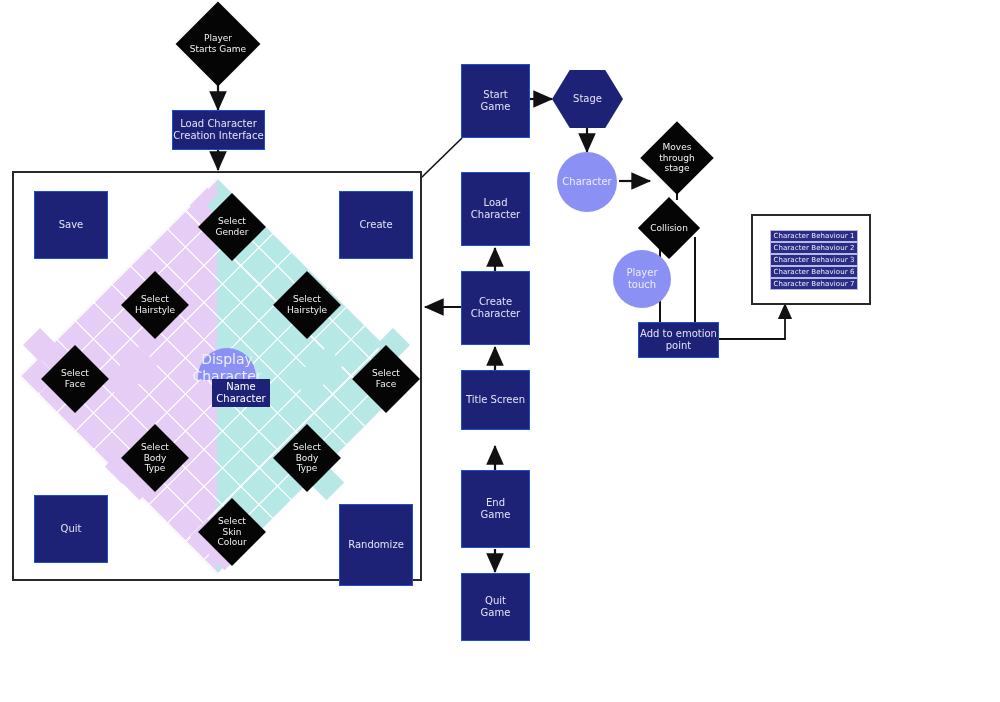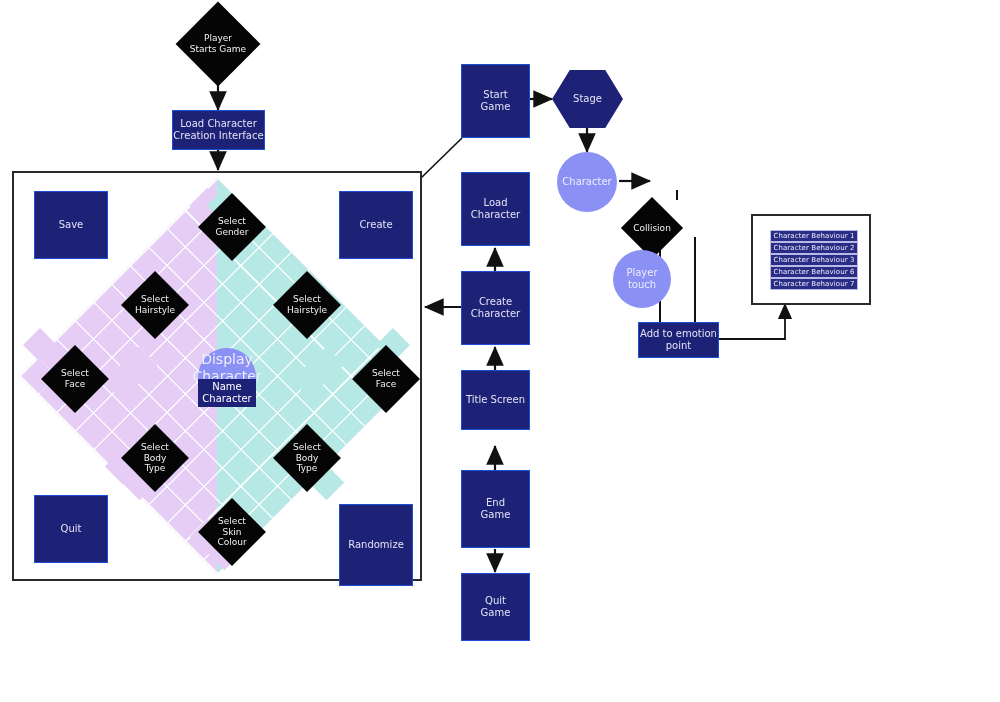--- a/index.html
+++ b/index.html
@@ -277,21 +277,21 @@
       <div class="abs dia" style="left:8px; top:8px; width:48px; height:48px;"></div>
       <div class="lbl">Select
 Skin
 Colour</div>
     </div>
 
     <div class="abs semi" style="left:184px; top:175px; width:58px; height:32px;">
       <div class="lbl" style="padding-top:7px;">Display
 Character</div>
     </div>
-    <div class="abs namebox" style="left:184px; top:206px; width:58px; height:28px;">
+    <div class="abs namebox" style="left:198px; top:206px; width:58px; height:28px;">
       <div class="lbl">Name
 Character</div>
     </div>
   </div>
 
   <div class="abs box" style="left:461px; top:64px; width:69px; height:74px;">
     <div class="lbl">Start
 Game</div>
   </div>
 
@@ -320,22 +320,28 @@
   </div>
 
   <div class="abs hexa" style="left:552px; top:70px; width:71px; height:58px;">
     <div class="lbl">Stage</div>
   </div>
 
   <div class="abs circ" style="left:557px; top:152px; width:60px; height:60px;">
     <div class="lbl">Character</div>
   </div>
 
-
-  <div class="abs dia-wrap" style="left:620px; top:196px; width:64px; height:64px;">
+  <div class="abs dia-wrap" style="left:640px; top:121px; width:74px; height:74px;">
+    <div class="abs dia" style="left:11px; top:11px; width:52px; height:52px;"></div>
+    <div class="lbl">Moves
+through
+stage</div>
+  </div>
+
+  <div class="abs dia-wrap" style="left:637px; top:196px; width:64px; height:64px;">
     <div class="abs dia" style="left:10px; top:10px; width:44px; height:44px;"></div>
     <div class="lbl">Collision</div>
   </div>
 
   <div class="abs circ" style="left:613px; top:250px; width:58px; height:58px;">
     <div class="lbl">Player
 touch</div>
   </div>
 
 

